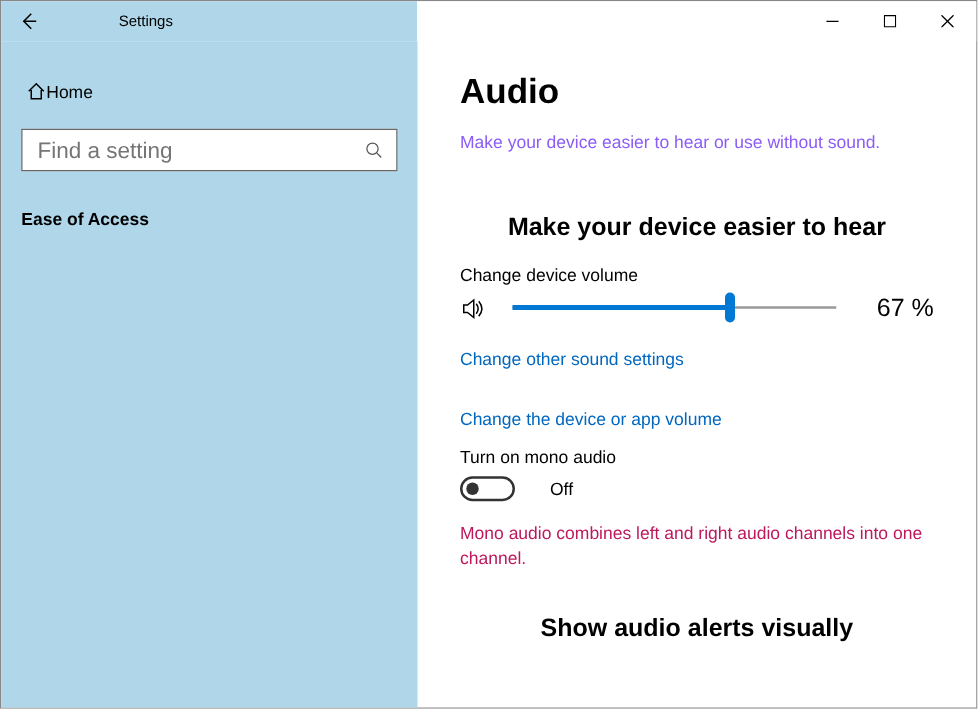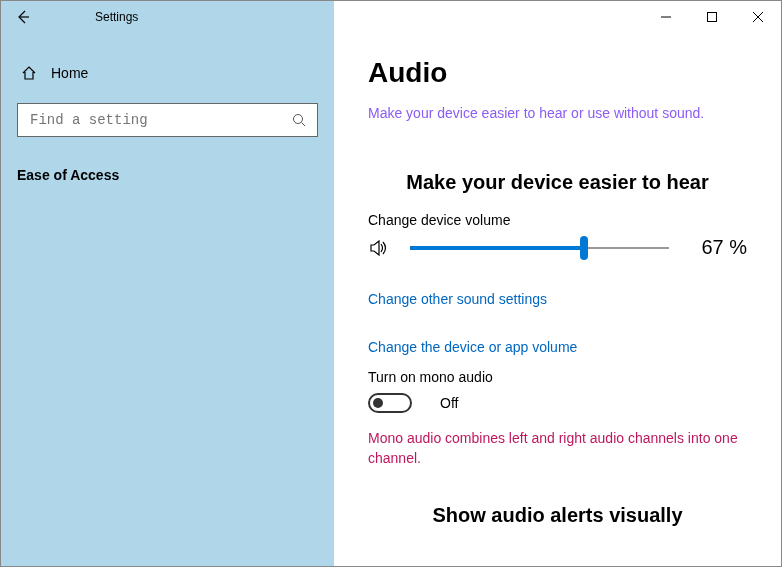--- a/index.html
+++ b/index.html
@@ -44,39 +44,38 @@
   
   .body {
     flex: 1; display: flex; min-height: 0;
   }
   .sidebar {
     width: 333px;
     background: #b0d7e9;
     padding: 18px 16px 0 16px;
   }
   .homerow {
-    display: flex; align-items: center; gap: 14px;
+    display: flex; align-items: center; 
     font-size: 14px;
     margin: 14px 0 22px 4px;
   }
   .searchbox {
     height: 34px;
     border: 1px solid #666;
     background: #fff;
     display: flex; align-items: center;
     padding: 0 10px;
     justify-content: space-between;
   }
   .searchbox input {
     border: none; outline: none;
-    font-size: 14px;
+    font-size: 18px;
     flex: 1;
     background: transparent;
     color: #4d7c0f;
-    font-family: Liberation Mono, monospace;
   }
   .section-label {
     margin-top: 30px;
     font-size: 14px;
     font-weight: 600;
   }
   
   .main {
     flex: 1;
     padding: 24px 34px 0 34px;
@@ -93,22 +92,22 @@
   .h2 {
     font-size: 20px; font-weight: 700;
     margin: 0 0 18px 0;
     text-align: center;
   }
   .label {
     font-size: 14px;
     margin-bottom: 8px;
   }
   .volrow {
-    display: flex; align-items: center; gap: 20px;
-    margin-bottom: 32px;
+    display: flex; gap: 20px;
+    margin-bottom: 20px;
   }
   .slider {
     position: relative;
     flex: 1;
     height: 20px;
   }
   .track {
     position: absolute; top: 50%; left: 0; right: 0;
     height: 2px; background: #999; transform: translateY(-50%);
   }

